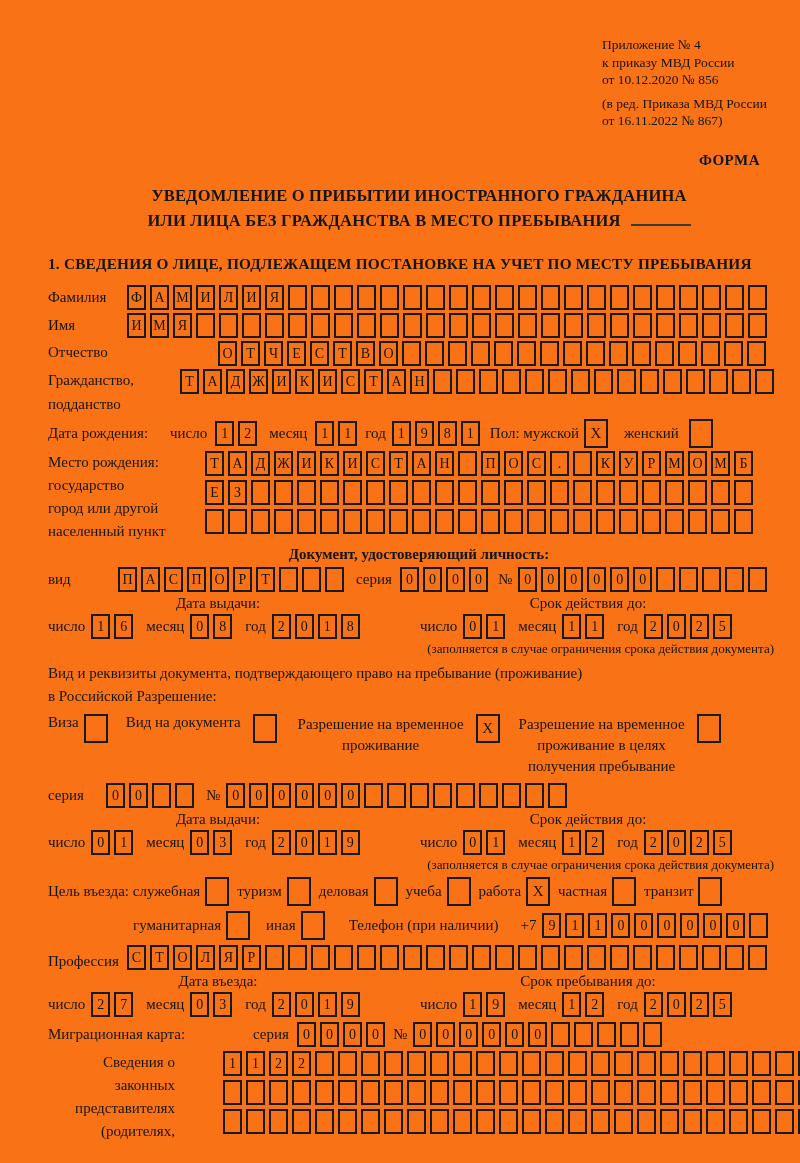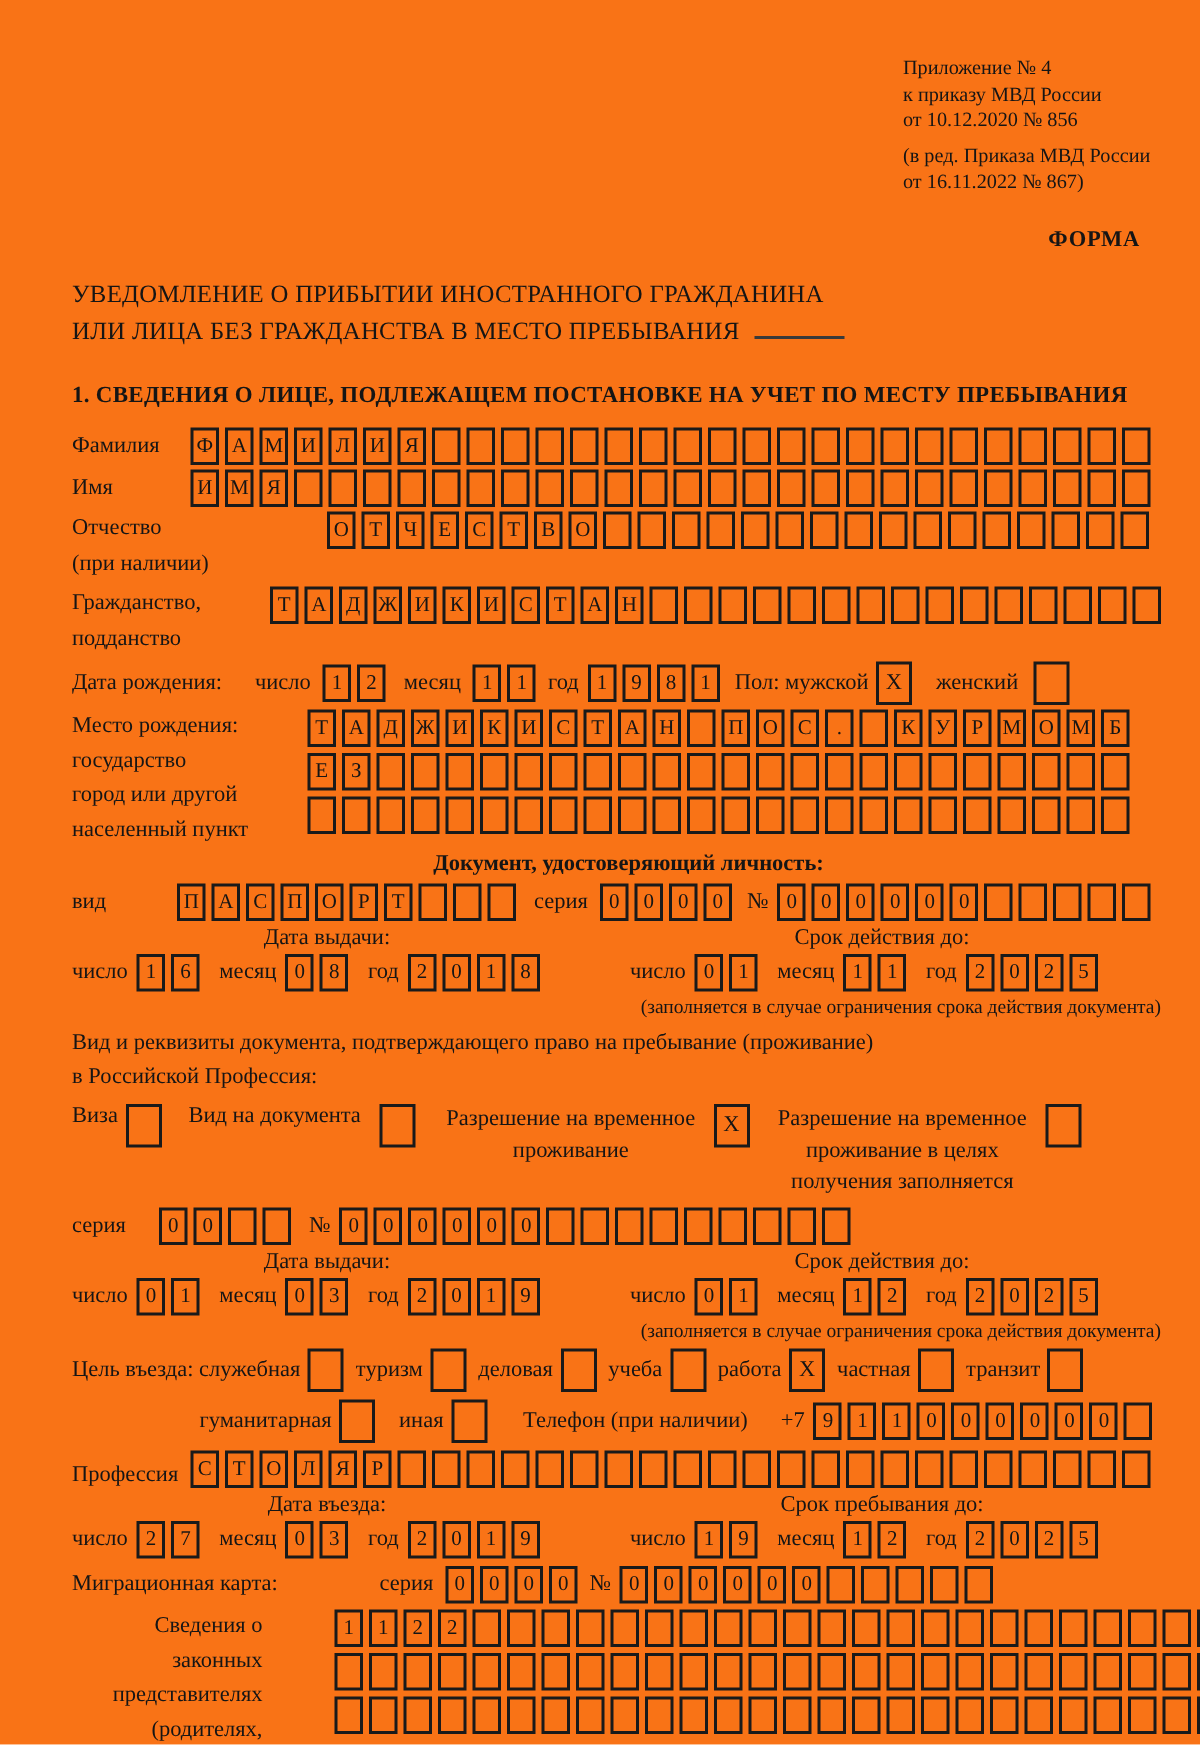--- a/index.html
+++ b/index.html
@@ -6,21 +6,21 @@
   .page{
     position:relative;width:800px;height:1163px;box-sizing:border-box;
     padding:36px 10px 0 48px;overflow:hidden;background:#f97316;color:#151515;
     font-family:"Liberation Serif","DejaVu Serif",serif;font-size:15px;
   }
   
   .apx{margin-left:auto;width:188px;font-size:13.5px;line-height:17.5px;}
   .apx .gap{margin-top:6px;}
   .forma{text-align:right;padding-right:30px;font-weight:bold;font-size:15px;margin-top:22px;letter-spacing:.5px;}
   
-  .title{text-align:left;font-weight:normal;font-size:16.5px;line-height:25px;margin-top:14px;letter-spacing:.2px;}
+  .title{text-align:center;font-weight:bold;font-size:16.5px;line-height:25px;margin-top:14px;letter-spacing:.2px;}
   .blank-line{display:inline-block;width:60px;height:12px;border-bottom:2.5px solid #3a3a3a;margin-left:10px;}
   .sec-head{font-weight:bold;font-size:15.3px;margin-top:22px;margin-bottom:12px;letter-spacing:.2px;}
   
   .row{display:flex;align-items:center;margin-bottom:3px;font-family:Liberation Serif, serif;}
   .top{align-items:flex-start;}
   .lbl{flex:none;white-space:nowrap;}
   .cells{display:flex;flex:none;}
   .cell{
     flex:none;width:15px;height:21px;border:2px solid #1a1a1a;margin-right:4px;
     display:flex;align-items:center;justify-content:center;
@@ -140,21 +140,20 @@
         <span class="cell"></span>
         <span class="cell"></span>
         <span class="cell"></span>
         <span class="cell"></span>
       </span>
   </div>
 
   <div class="row top">
     <span class="lbl w170 ml">
       <span style="display:block">Отчество</span>
-      <span style="display:block" class="l2">(при наличии)</span>
     </span>
     <span class="cells">
         <span class="cell">О</span>
         <span class="cell">Т</span>
         <span class="cell">Ч</span>
         <span class="cell">Е</span>
         <span class="cell">С</span>
         <span class="cell">Т</span>
         <span class="cell">В</span>
         <span class="cell">О</span>
@@ -406,31 +405,31 @@
           <span class="cell">0</span>
           <span class="cell">2</span>
           <span class="cell">5</span>
         </span>
     </span>
   </div>
   <div class="note">(заполняется в случае ограничения срока действия документа)</div>
 
   <div class="par">
     <span style="display:block">Вид и реквизиты документа, подтверждающего право на пребывание (проживание)</span>
-    <span style="display:block">в Российской Профессия:</span>
+    <span style="display:block">в Российской Разрешение:</span>
   </div>
 
   <div class="row top cbrow">
     <span class="lbl">Виза</span>
     <span class="cb"></span>
     <span class="lbl ml18">Вид на документа</span>
     <span class="cb ml12"></span>
     <span class="cbl ml14">Разрешение на временное проживание</span>
     <span class="cb">X</span>
-    <span class="cbl ml12">Разрешение на временное проживание в целях получения заполняется</span>
+    <span class="cbl ml12">Разрешение на временное проживание в целях получения пребывание</span>
     <span class="cb"></span>
   </div>
 
   <div class="row">
     <span class="lbl" style="width:58px">серия</span>
     <span class="cells">
         <span class="cell">0</span>
         <span class="cell">0</span>
         <span class="cell"></span>
         <span class="cell"></span>

